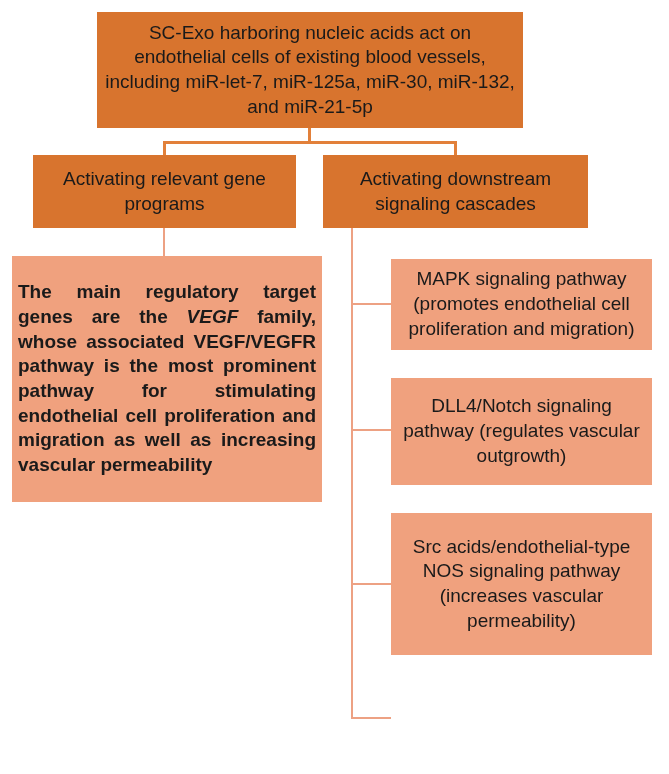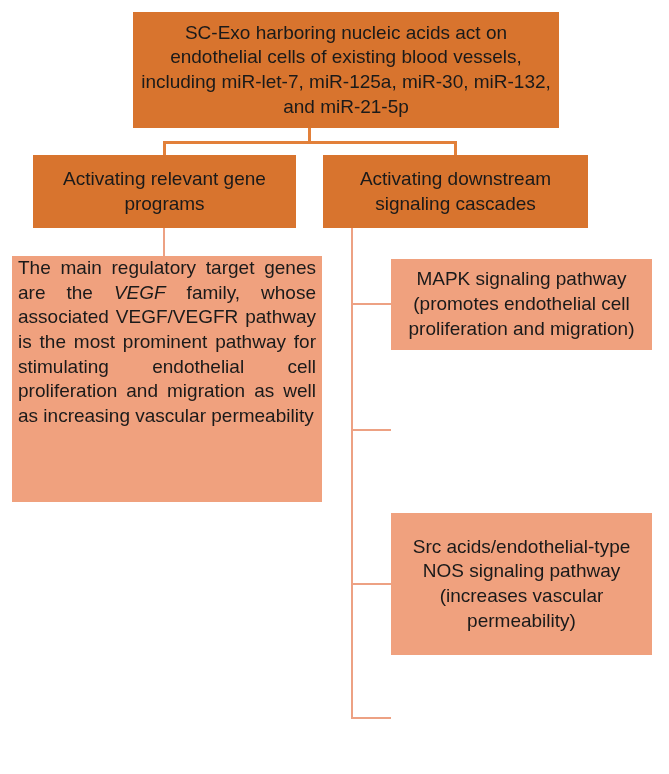--- a/index.html
+++ b/index.html
@@ -27,29 +27,29 @@
     font-size: 19px;
     line-height: 1.3;
     box-sizing: border-box;
   }
   .box-dark { background: var(--dark-orange); }
   .box-light { background: var(--salmon); }
   .line { position: absolute; }
   .line-dark { background: var(--connector-dark); }
   .line-light { background: var(--connector-light); }
 
-  #top-box    { left: 97px;  top: 12px;  width: 426px; height: 116px; padding: 0 4px; margin-left: 36px; }
+  #top-box    { left: 97px;  top: 12px;  width: 426px; height: 116px; padding: 0 4px; }
   #mid-left   { left: 33px;  top: 155px; width: 263px; height: 73px;  padding: 0 8px; }
   #mid-right  { left: 323px; top: 155px; width: 265px; height: 73px;  padding: 0 8px; }
 
   #gene-detail {
     left: 12px; top: 256px; width: 310px; height: 246px;
     padding: 0 6px;
     text-align: justify;
-    display: flex; align-items: flex-start;
+    display: flex; align-items: center; font-weight: bold;
   }
   #gene-detail p { margin: 0; text-align: justify; }
 
   #pathway-mapk { left: 391px; top: 259px; width: 261px; height: 91px;  padding: 0 6px; }
   #pathway-dll4 { left: 391px; top: 378px; width: 261px; height: 107px; padding: 0 6px; }
   #pathway-src  { left: 391px; top: 513px; width: 261px; height: 142px; padding: 0 6px; }
   #pathway-etc  { left: 391px; top: 678px; width: 261px; height: 82px;  padding: 0 6px; font-style: italic; }
 
   
   #stub-top      { left: 308px; top: 128px; width: 3px;   height: 13px; }
@@ -87,17 +87,18 @@
   <div id="branch-dll4" class="line line-light"></div>
   <div id="branch-src" class="line line-light"></div>
   <div id="branch-etc" class="line line-light"></div>
 
   <div id="gene-detail" class="box box-light">
     <p><span>The main regulatory target genes are the </span><span style="font-style: italic;">VEGF</span><span> family, whose associated VEGF/VEGFR pathway is the most prominent pathway for stimulating endothelial cell proliferation and migration as well as increasing vascular permeability</span></p>
   </div>
 
   <div id="pathway-mapk" class="box box-light">MAPK signaling pathway (promotes endothelial cell proliferation and migration)</div>
 
+  <div id="pathway-dll4" class="box box-light">DLL4/Notch signaling pathway (regulates vascular outgrowth)</div>
 
   <div id="pathway-src" class="box box-light">Src acids/endothelial-type NOS signaling pathway (increases vascular permeability)</div>
 
 
 </div>
 
 </body></html>

